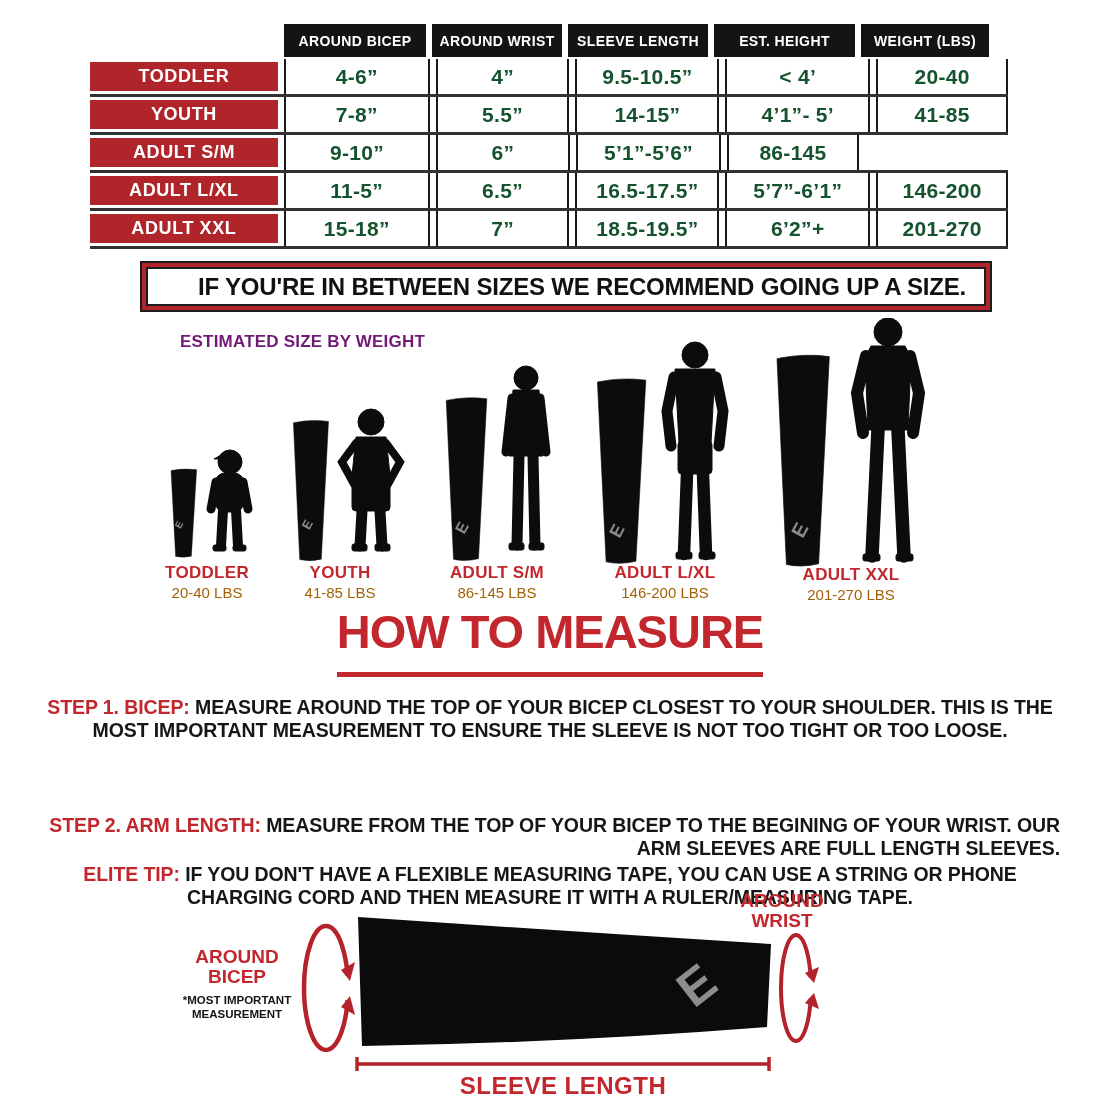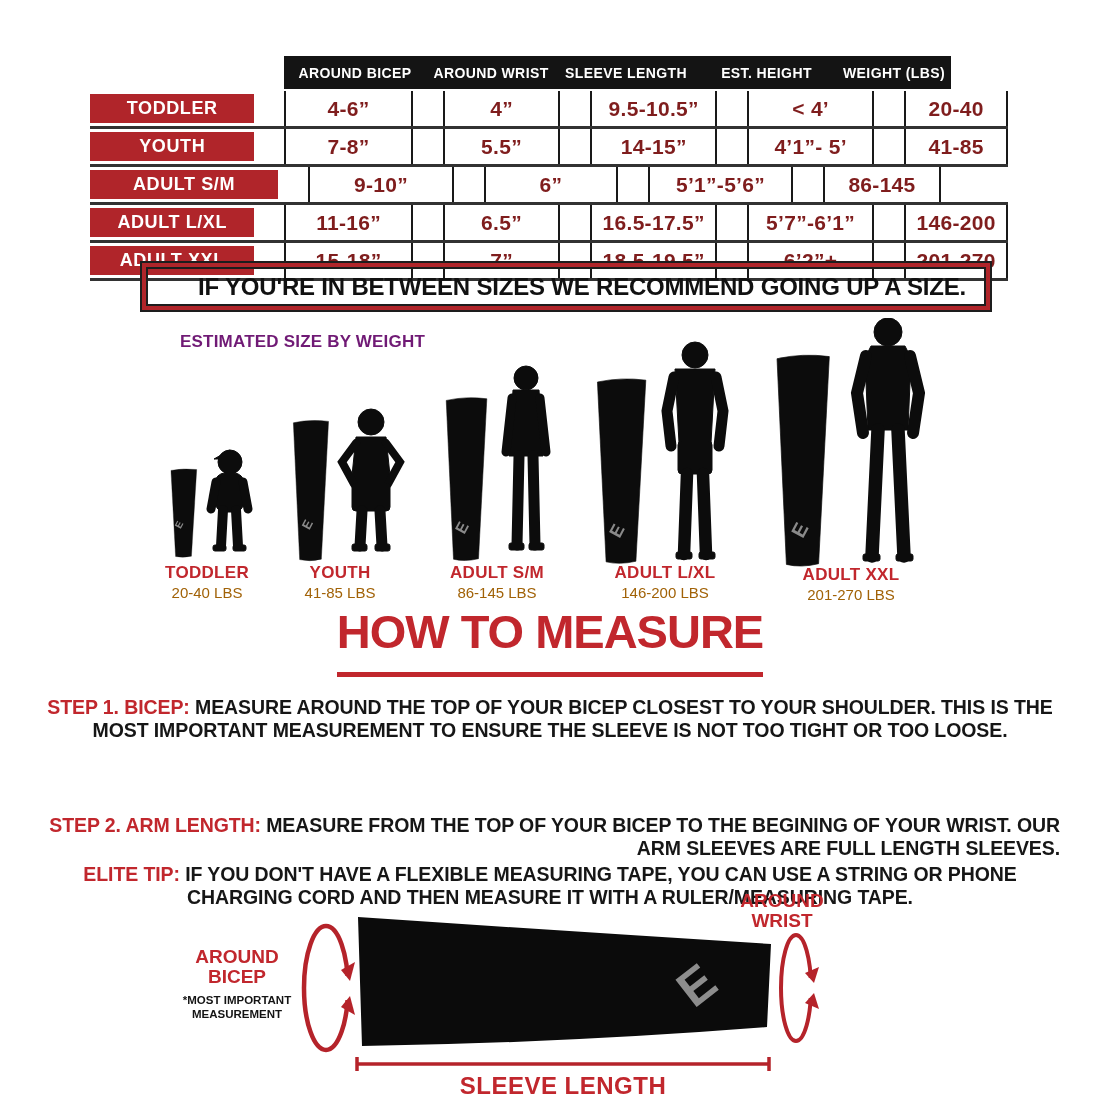--- a/index.html
+++ b/index.html
@@ -2,30 +2,30 @@
 <html><head>
 <meta charset="utf-8">
 <style>
   html,body{margin:0;padding:0;background:#fff;}
   #canvas{position:relative;width:1100px;height:1100px;background:#fff;overflow:hidden;
           font-family:"Liberation Sans","DejaVu Sans",sans-serif;color:#161616;}
   .abs{position:absolute;}
 
   
   .sizetable{position:absolute;left:90px;top:24px;width:918px;}
-  .t-header{display:flex;padding-left:194px;margin-top:32px;}
+  .t-header{display:flex;gap:6px;padding-left:194px;}
   .h-cell{background:#141414;color:#fff;height:33px;display:flex;align-items:center;justify-content:center;
           font-size:14px;font-weight:700;letter-spacing:.4px;}
-  .w1{width:142px}.w2{width:130px}.w3{width:140px}.w4{width:141px}.w5{width:114px}
+  .w1{width:142px}.w2{width:130px}.w3{width:140px}.w4{width:141px}.w5{width:128px}
   .t-body{margin-top:2px;}
   .t-row{display:flex;gap:6px;height:35px;border-bottom:3px solid #323232;align-items:stretch;}
   .r-label{width:188px;background:#b0252a;color:#fff;font-size:18px;font-weight:800;letter-spacing:.6px;
            display:flex;align-items:center;justify-content:center;margin:3px 0;}
   .d-cell{border-left:2.5px solid #191919;border-right:2.5px solid #191919;display:flex;align-items:center;
-          justify-content:center;font-size:21px;font-weight:800;color:#7f1d1d;letter-spacing:.3px;margin-left:24px;}
+          justify-content:center;font-size:21px;font-weight:800;color:#14532d;letter-spacing:.3px;}
 
   
   .banner{position:absolute;left:142px;top:263px;width:808px;height:39px;border:4px solid #b0252a;
           box-shadow:0 0 0 2px #1d1d1d, inset 0 0 0 2px #1d1d1d;display:flex;align-items:center;justify-content:center;
           font-size:24px;font-weight:800;letter-spacing:-.2px;white-space:nowrap;color:#111;padding-left:32px;}
 
   
   .est-title{position:absolute;left:180px;top:332px;font-size:17px;font-weight:900;letter-spacing:.2px;color:#701a75;}
   .fig-label{position:absolute;width:130px;text-align:center;}
   .fig-name{color:#c1272d;font-size:17px;font-weight:900;letter-spacing:.3px;}
@@ -80,21 +80,21 @@
       </div>
       <div class="t-row">
         <div class="r-label">ADULT S/M</div>
         <div class="d-cell w1">9-10”</div>
         <div class="d-cell w2">6”</div>
         <div class="d-cell w4">5’1”-5’6”</div>
         <div class="d-cell w5">86-145</div>
       </div>
       <div class="t-row">
         <div class="r-label">ADULT L/XL</div>
-        <div class="d-cell w1">11-16”</div>
+        <div class="d-cell w1">11-5”</div>
         <div class="d-cell w2">6.5”</div>
         <div class="d-cell w3">16.5-17.5”</div>
         <div class="d-cell w4">5’7”-6’1”</div>
         <div class="d-cell w5">146-200</div>
       </div>
       <div class="t-row">
         <div class="r-label">ADULT XXL</div>
         <div class="d-cell w1">15-18”</div>
         <div class="d-cell w2">7”</div>
         <div class="d-cell w3">18.5-19.5”</div>

